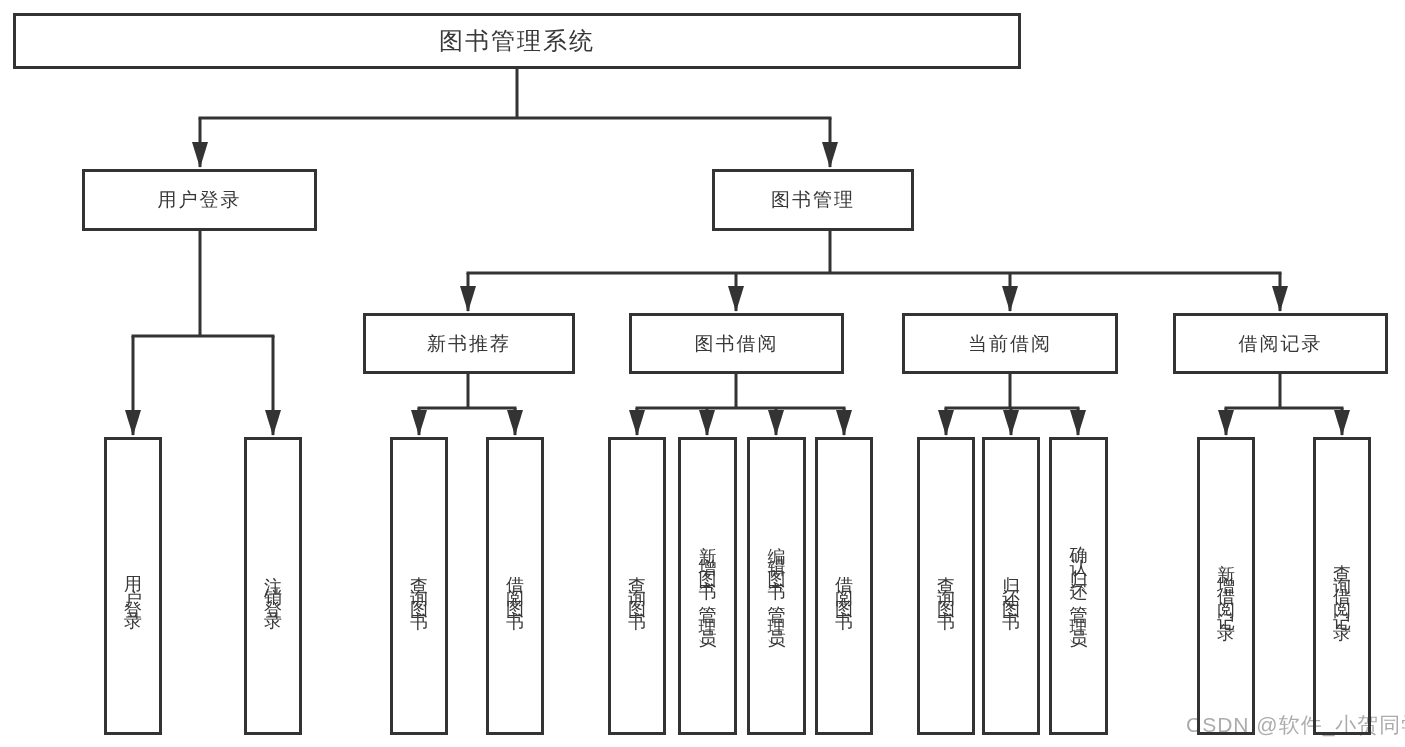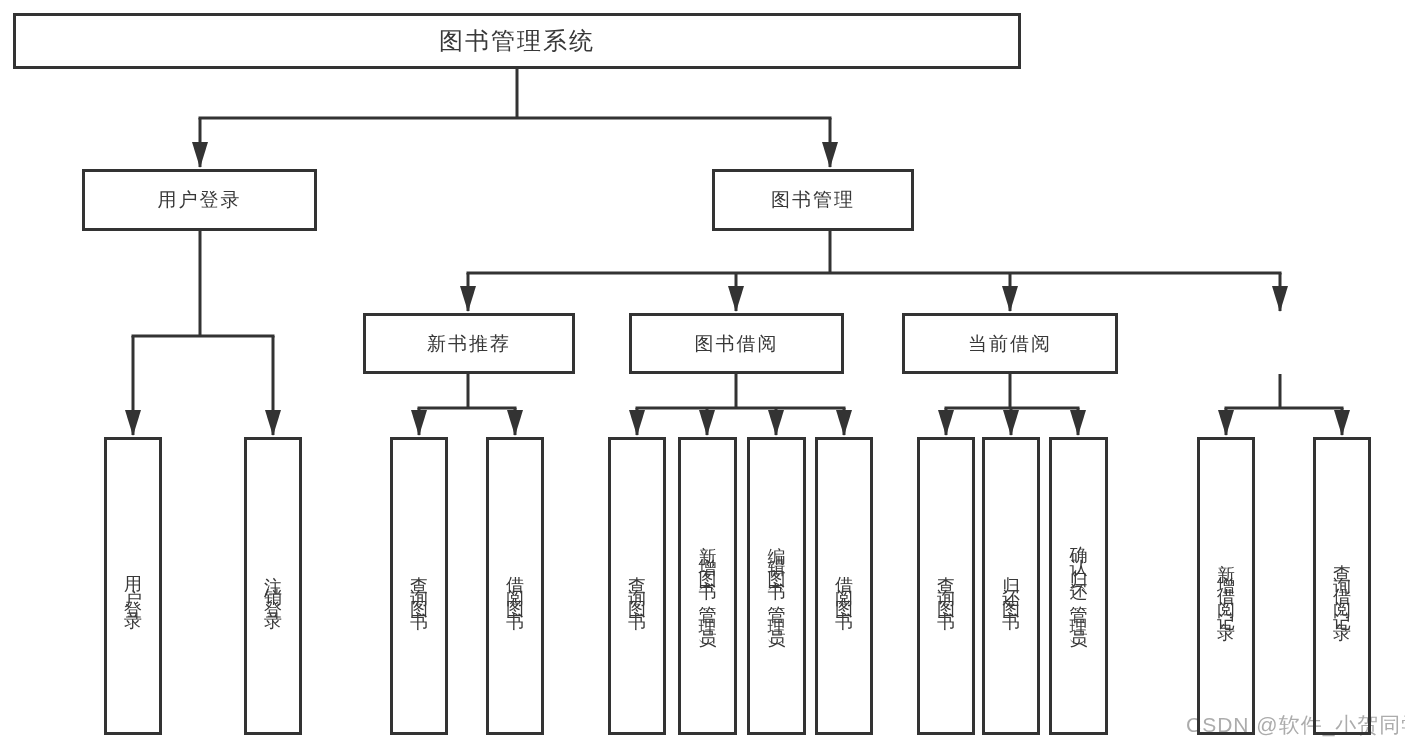--- a/index.html
+++ b/index.html
@@ -141,20 +141,23 @@
 
   <div class="box h" style="left:363px; top:313px; width:212px; height:61px;">
     <span>新书推荐</span>
   </div>
   <div class="box h" style="left:629px; top:313px; width:215px; height:61px;align-items:center;">
     <span>图书借阅</span>
   </div>
   <div class="box h" style="left:902px; top:313px; width:216px; height:61px;">
     <span>当前借阅</span>
   </div>
+  <div class="box h" style="left:1173px; top:313px; width:215px; height:61px;">
+    <span>借阅记录</span>
+  </div>
 
   <div class="box v" style="left:104px; top:437px; width:58px; height:298px;">
     <span>用户登录</span>
   </div>
   <div class="box v" style="left:244px; top:437px; width:58px; height:298px;">
     <span>注销登录</span>
   </div>
 
   <div class="box v" style="left:390px; top:437px; width:58px; height:298px;">
     <span>查询图书</span>

